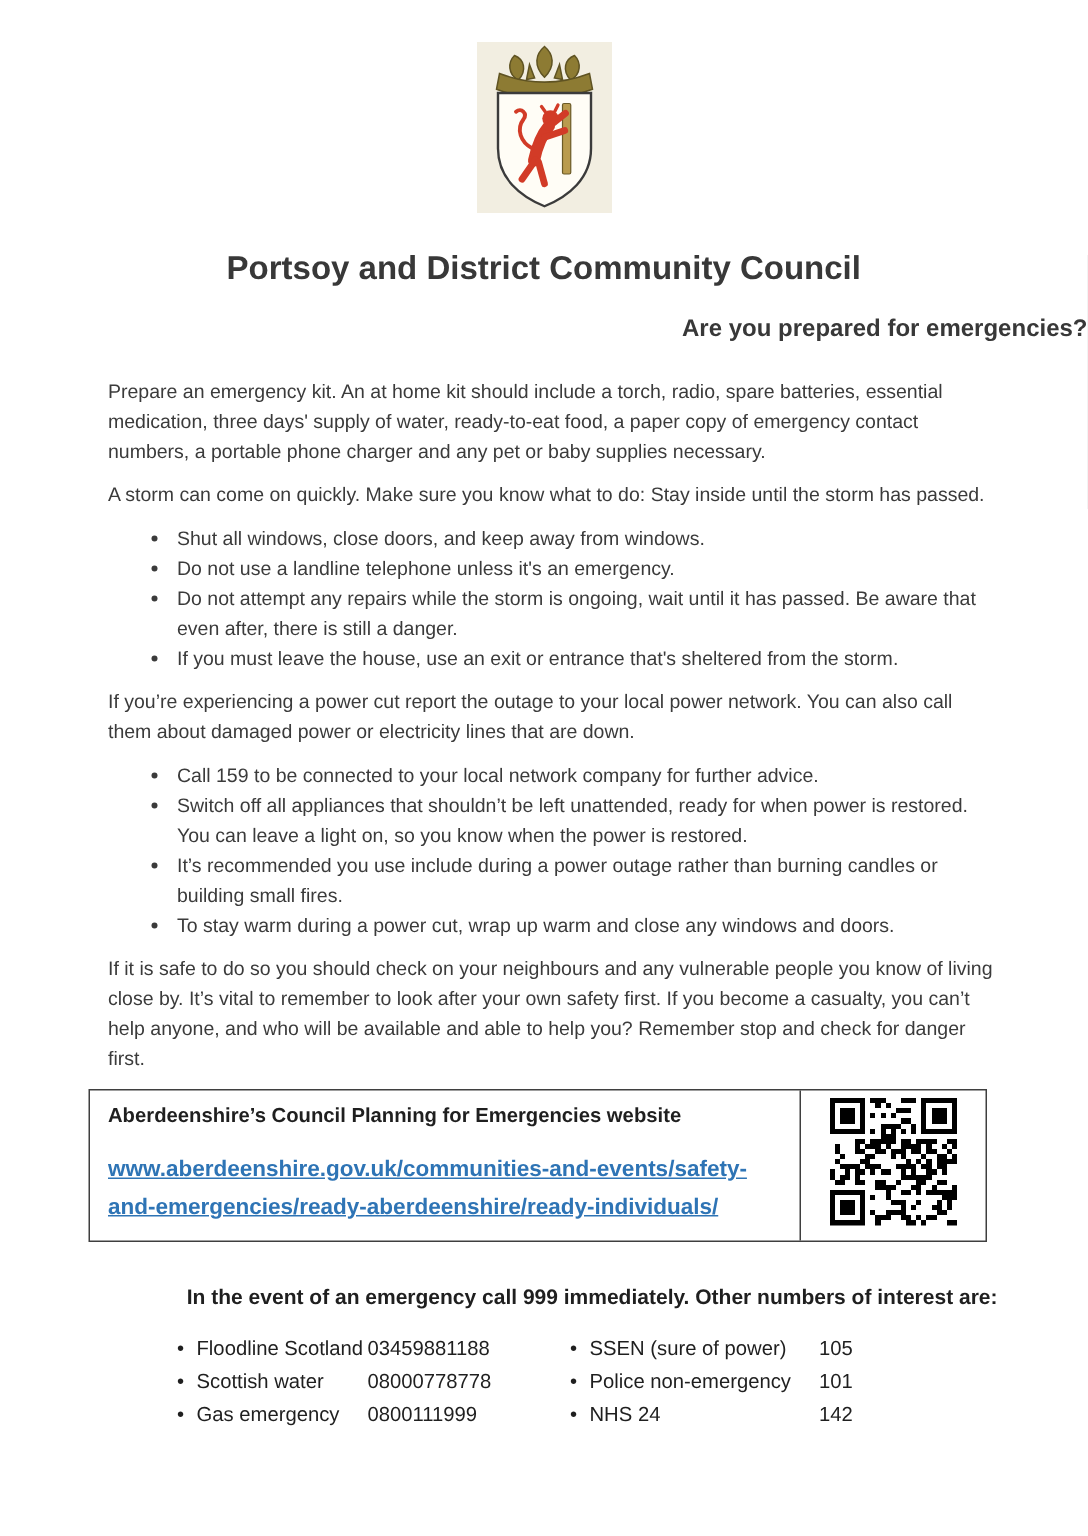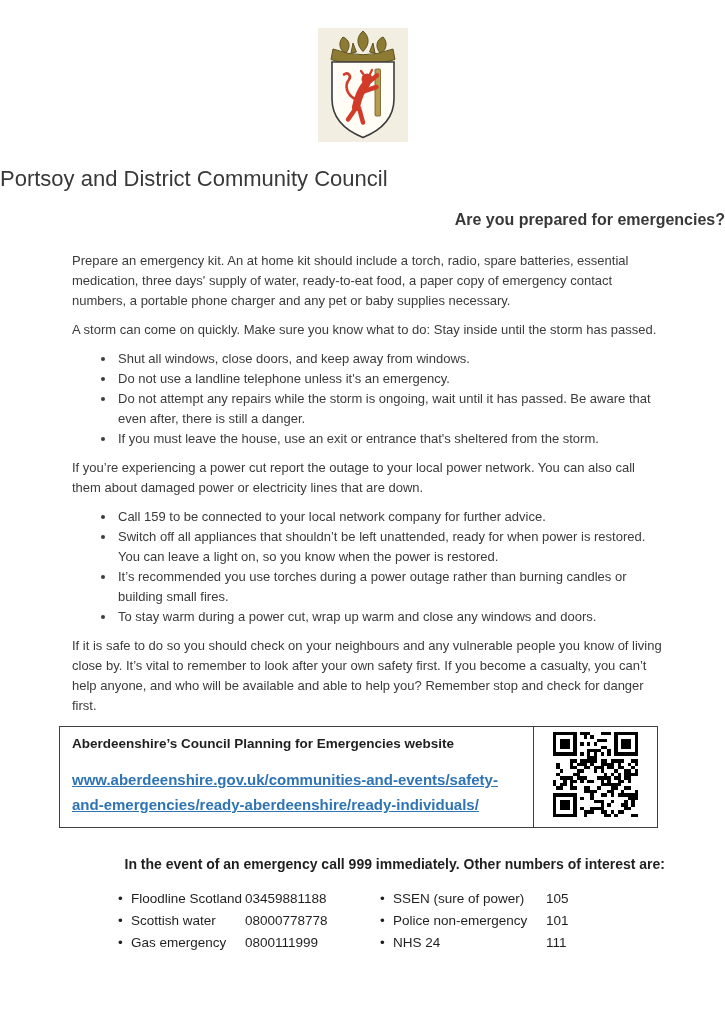--- a/index.html
+++ b/index.html
@@ -8,21 +8,21 @@
     --crestbg:#f2eee1; --shield:#fffdf6; --border:#3f3f3f; --staff:#b99b4e;
   }
   *{box-sizing:border-box}
   html,body{margin:0;padding:0;background:#e9e9e9}
   .page{
     width:725px;height:1024px;margin:0 auto;background:#ffffff;
     font-family:"Liberation Sans",sans-serif;color:var(--text);
     position:relative;overflow:hidden;
   }
   .crest{display:block;margin:28px auto 0}
-  .title{margin:24px 0 0;font-size:22px;font-weight:400;color:var(--heading)}
+  .title{margin:24px 0 0;text-align:center;font-size:22px;font-weight:700;color:var(--heading)}
   .subtitle{margin:19px 0 0;text-align:right;font-size:16px;font-weight:700;color:var(--heading)}
   .content{margin:22px 60px 0 72px;font-size:13px;line-height:20px;color:var(--text)}
   .content p{margin:0 0 9px}
   .content ul{margin:0 0 9px;padding-left:44px;list-style:disc}
   .content li{line-height:20px;padding-left:2px}
   .b{font-weight:400}
   .website-box{display:flex;width:599px;margin:10px 0 0 -13px;border:1px solid var(--border);background:#fff}
   .box-left{flex:1;padding:7px 12px 10px}
   .box-heading{font-size:13.5px;font-weight:700;color:var(--dark);margin:0 0 13px}
   .box-link{display:inline-block;font-size:15px;font-weight:700;line-height:25px;
@@ -81,21 +81,21 @@
       <li><span class="b">Do not use a landline telephone</span><span> unless it's an emergency.</span></li>
       <li><span class="b">Do not attempt any repairs while the storm is ongoing</span><span>, wait until it has passed. Be aware that even after, there is still a danger.</span></li>
       <li><span>If you must leave the house, </span><span class="b">use an exit or entrance that's sheltered from the storm</span><span>.</span></li>
     </ul>
 
     <p><span>If you’re experiencing a power cut </span><span class="b">report the outage to your local power network</span><span>. You can also call them about damaged power or electricity lines that are down.</span></p>
 
     <ul>
       <li><span class="b">Call 159</span><span> to be connected to your local network company for further advice.</span></li>
       <li><span>Switch off all appliances that shouldn’t be left unattended, ready for when power is restored. You can leave a light on, so you know when the power is restored.</span></li>
-      <li><span>It’s recommended you </span><span class="b">use torches during a power outage</span><span> rather than burning candles or building small fires.</span></li>
+      <li><span>It’s recommended you </span><span class="b">use include during a power outage</span><span> rather than burning candles or building small fires.</span></li>
       <li><span>To stay warm during a power cut, </span><span class="b">wrap up warm and close any windows and doors.</span></li>
     </ul>
 
     <p><span>If it is safe to do so you should check on your neighbours and any vulnerable people you know of living close by. </span><span class="b">It’s vital to remember to look after your own safety first. If you become a casualty, you can’t help anyone, and who will be available and able to help you? Remember stop and check for danger first.</span></p>
 
     <div class="website-box">
       <div class="box-left">
         <div class="box-heading">Aberdeenshire’s Council Planning for Emergencies website</div>
         <a class="box-link">www.aberdeenshire.gov.uk/communities-and-events/safety-and-emergencies/ready-aberdeenshire/ready-individuals/</a>
       </div>
@@ -423,19 +423,19 @@
           <span class="num-value">105</span>
         </div>
         <div class="num-row">
           <span class="num-bullet">•</span>
           <span class="num-label">Police non-emergency</span>
           <span class="num-value">101</span>
         </div>
         <div class="num-row">
           <span class="num-bullet">•</span>
           <span class="num-label">NHS 24</span>
-          <span class="num-value">111</span>
+          <span class="num-value">142</span>
         </div>
       </div>
     </div>
 
   </div>
 </div>
 
 </body></html>

